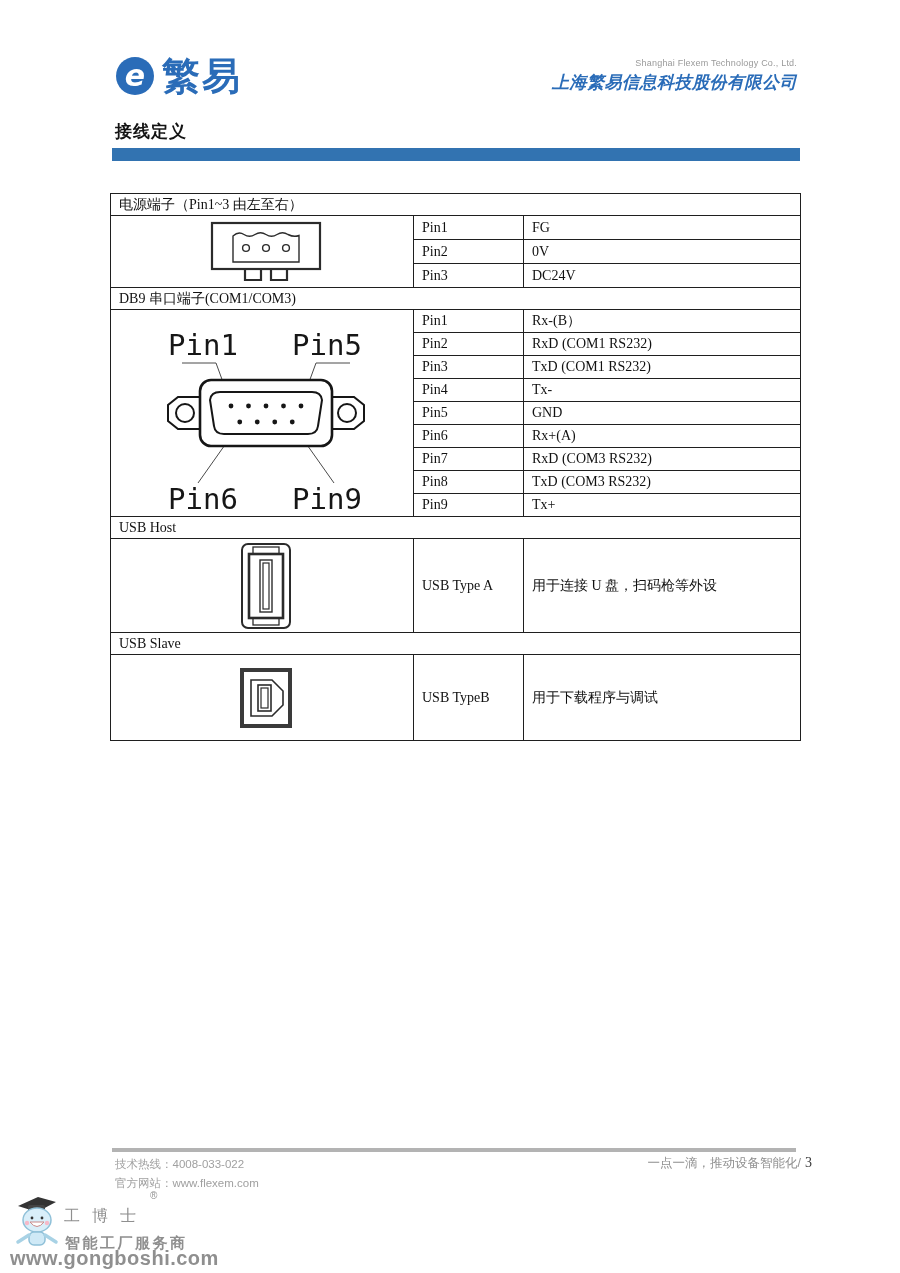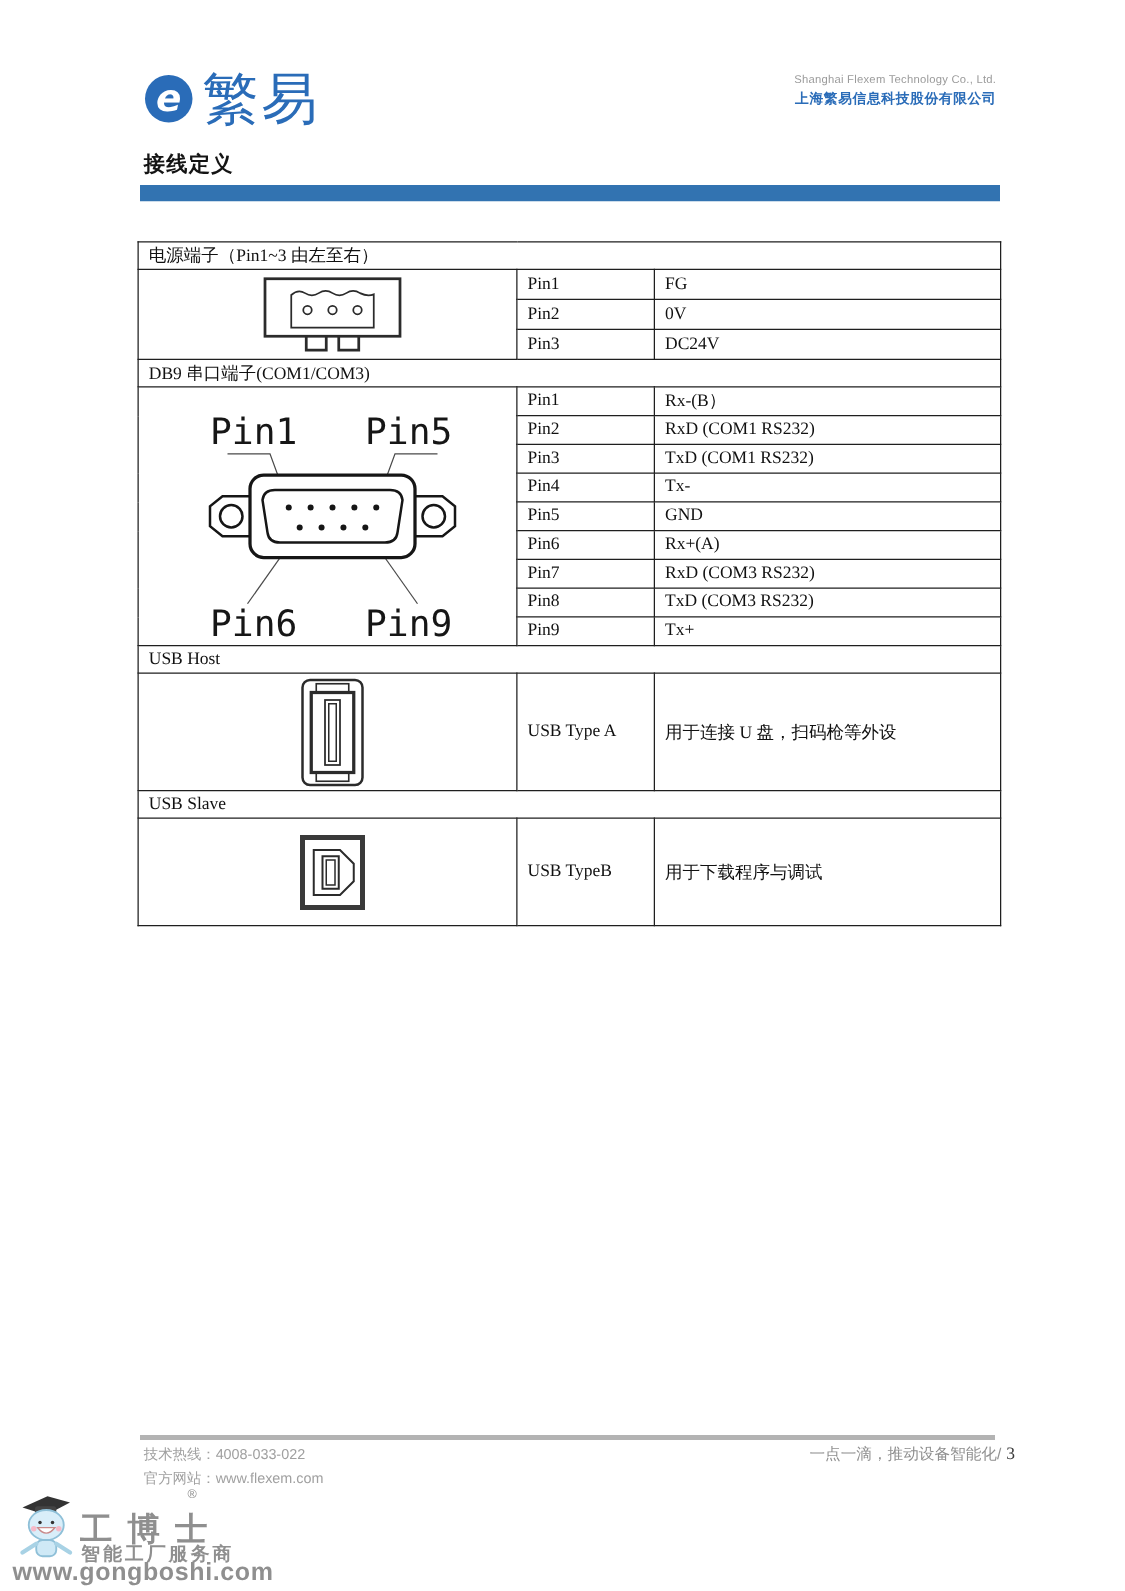--- a/index.html
+++ b/index.html
@@ -9,24 +9,24 @@
     --footer_gray:#a0a0a0;
     --rule_gray:#b3b3b3;
     --watermark_gray:#8f8f8f;
   }
   *{margin:0;padding:0;box-sizing:border-box;}
   body{background:#ffffff;font-family:"Liberation Sans",sans-serif;}
   .page{position:relative;width:900px;height:1273px;background:#ffffff;overflow:hidden;}
 
   
   .logo{position:absolute;left:115px;top:56px;display:flex;align-items:center;gap:7px;}
-  .logo-text{color:var(--brand_blue);font-size:45px;font-weight:normal;letter-spacing:2px;line-height:1;}
+  .logo-text{color:var(--brand_blue);font-size:38px;font-weight:bold;letter-spacing:2px;line-height:1;}
   .company{position:absolute;right:103px;top:58px;text-align:right;}
   .company-en{color:#9a9a9a;font-size:9px;letter-spacing:.2px;}
-  .company-zh{color:var(--brand_blue);font-size:11px;font-weight:bold;margin-top:3px;letter-spacing:.5px;}
+  .company-zh{color:var(--brand_blue);font-size:17px;font-weight:bold;margin-top:3px;letter-spacing:.5px;font-style:italic;}
 
   
   .page-title{position:absolute;left:115px;top:120px;font-size:17px;font-weight:bold;color:#141414;letter-spacing:1px;font-family:Liberation Serif, serif;}
   .title-rule{position:absolute;left:112px;top:148px;width:688px;height:13px;background:var(--bar_blue);}
 
   
   table.wiring{position:absolute;left:110px;top:193px;width:690px;border-collapse:collapse;table-layout:fixed;
     font-family:"Liberation Serif","DejaVu Serif",serif;font-size:14px;color:#111;}
   table.wiring td{border:1px solid var(--line_dark);padding:0 0 0 8px;vertical-align:middle;}
   tr.sec td{height:22px;}
@@ -38,21 +38,21 @@
   .diag{display:block;margin:0 auto;}
 
   
   .footer-rule{position:absolute;left:112px;top:1148px;width:684px;height:4px;background:var(--rule_gray);}
   .footer-left{position:absolute;left:115px;top:1155px;color:var(--footer_gray);font-size:11.5px;line-height:19px;}
   .footer-right{position:absolute;right:88px;top:1155px;color:var(--watermark_gray);font-size:12.5px;}
   .footer-right .pagenum{color:#3a3a3a;font-family:"Liberation Serif",serif;font-size:14px;margin-left:4px;}
 
   
   .watermark{position:absolute;left:8px;top:1188px;width:210px;height:82px;color:var(--watermark_gray);}
-  .wm-name{position:absolute;left:56px;top:18px;font-size:26px;font-weight:bold;letter-spacing:12px;
+  .wm-name{position:absolute;left:56px;top:18px;font-size:16px;font-weight:normal;letter-spacing:12px;
     font-family:"Liberation Serif","DejaVu Serif",serif;}
   .wm-tagline{position:absolute;left:57px;top:46px;font-size:15px;letter-spacing:2.5px;font-weight:bold;}
   .wm-url{position:absolute;left:2px;top:59px;font-size:20px;font-weight:bold;letter-spacing:.5px;}
   .wm-reg{position:absolute;left:142px;top:2px;font-size:10px;}
   .mascot{position:absolute;left:4px;top:6px;}
 </style>
 </head>
 <body>
 
 <div class="page">

